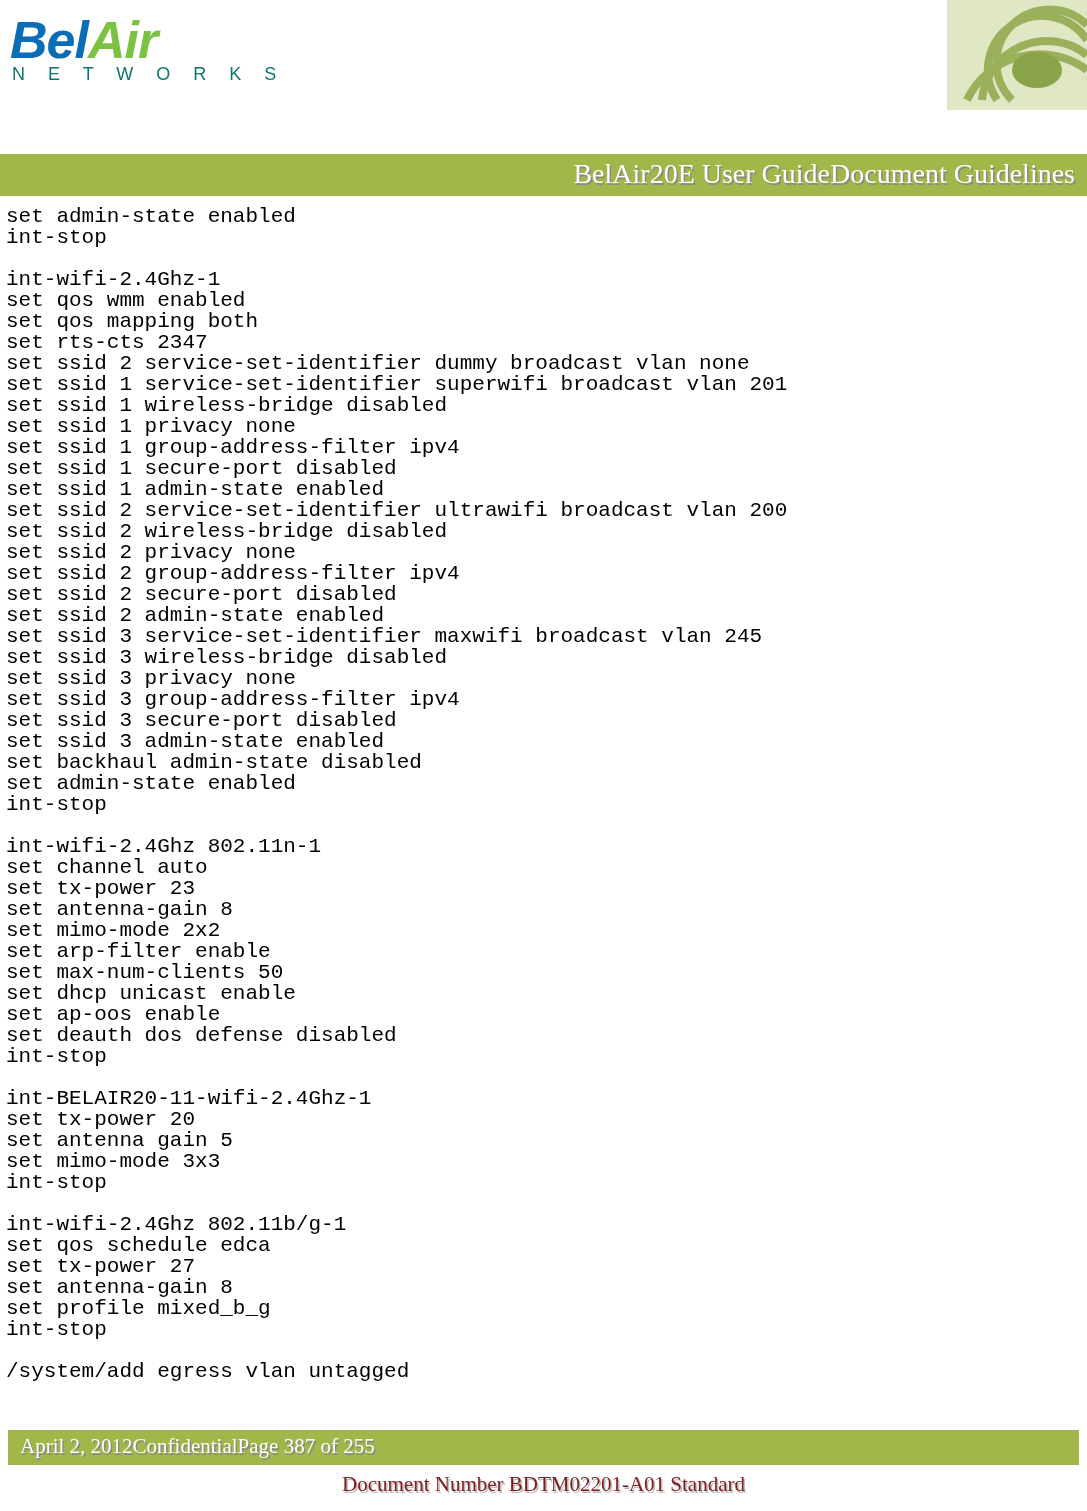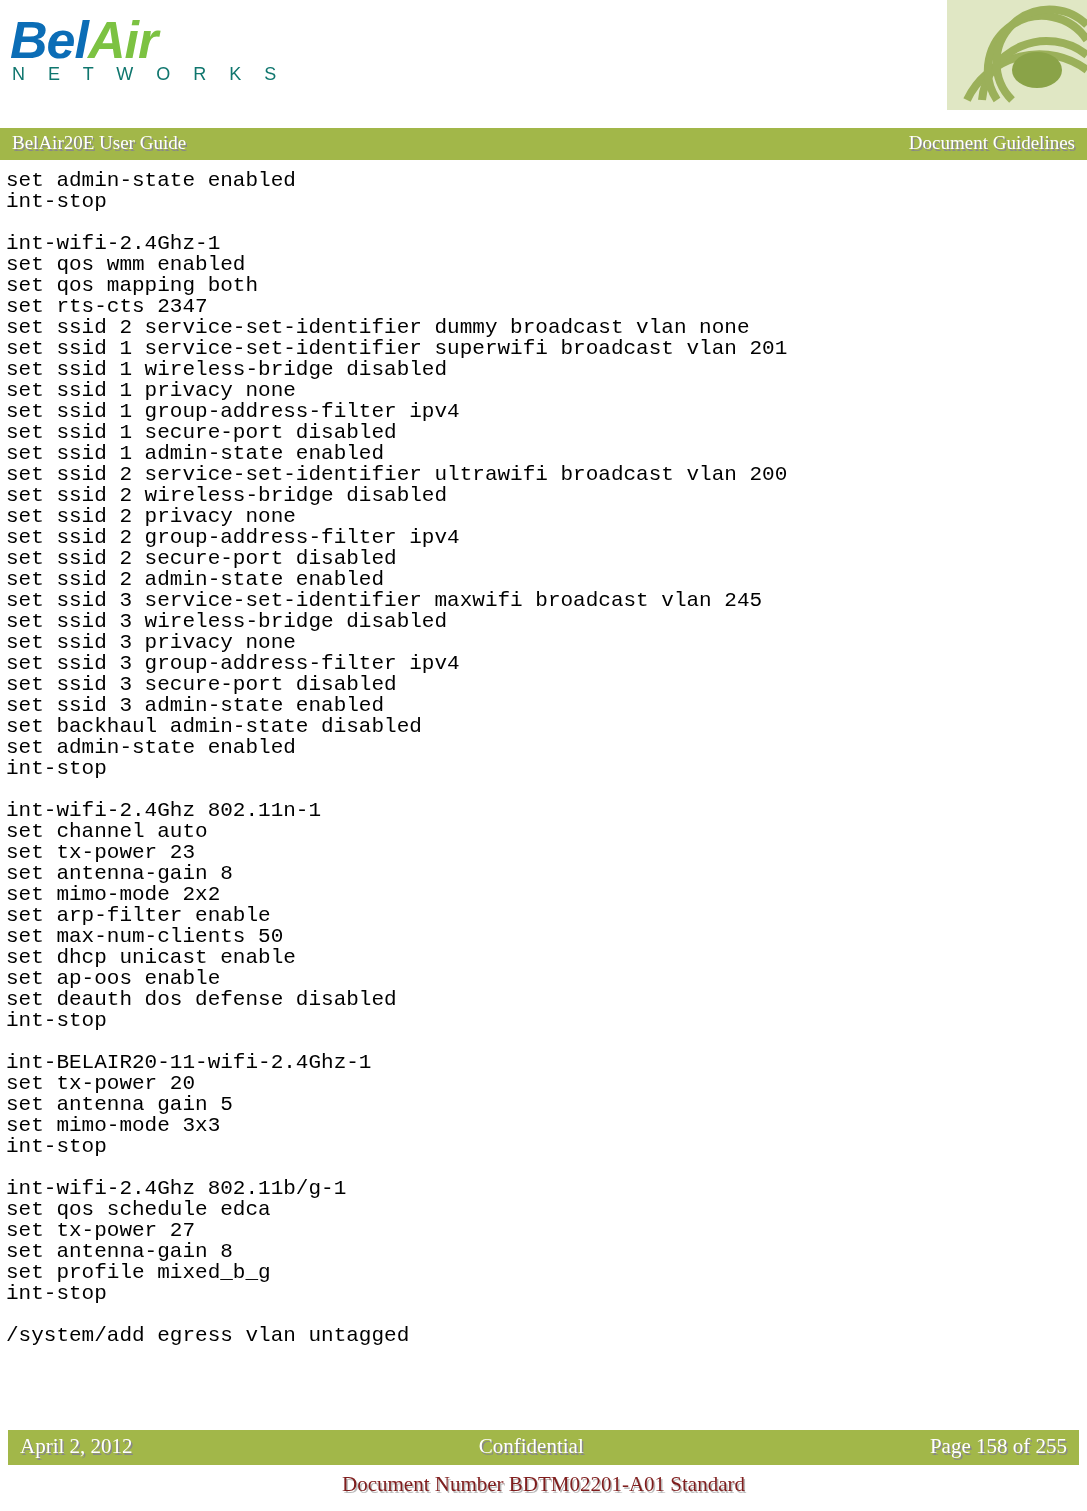--- a/index.html
+++ b/index.html
@@ -11,21 +11,21 @@
     width: 1087px;
     height: 1511px;
     position: relative;
     background: #ffffff;
     font-family: "Segoe UI", Arial, sans-serif;
     color: #000;
     overflow: hidden;
   }
   .header {
     position: relative;
-    height: 128px;
+    height: 154px;
   }
   .logo {
     position: absolute;
     left: 10px;
     top: 10px;
   }
   .logo .belair-text {
     font-family: Arial, sans-serif;
     font-size: 52px;
     font-weight: bold;
@@ -46,45 +46,45 @@
     position: absolute;
     right: 0;
     top: 0;
     width: 140px;
     height: 110px;
   }
   .title-bar {
     background: #a2b749;
     color: #ffffff;
     font-family: Georgia, "Times New Roman", serif;
-    font-size: 19px;
+    font-size: 28px;
     padding: 4px 12px 6px 12px;
     display: flex;
-    justify-content: space-between;
+    justify-content: flex-end;
     text-shadow: 1.5px 1.5px 0 #888;
   }
   .content-code {
     font-family: "Courier New", Courier, monospace;
     font-size: 21px;
     line-height: 1.0;
     white-space: pre;
     padding: 10px 13px 0 6px;
   }
   .footer-bar {
     position: absolute;
     left: 8px;
     right: 8px;
     bottom: 46px;
     background: #a2b749;
     color: #ffffff;
     font-family: Georgia, "Times New Roman", serif;
     font-size: 21px;
     padding: 4px 12px 6px 12px;
     display: flex;
-    justify-content: space-between;
+    justify-content: flex-start;
     text-shadow: 1.5px 1.5px 0 #888;
   }
   .footer-docnum {
     position: absolute;
     left: 0;
     right: 0;
     bottom: 14px;
     text-align: center;
     font-family: Georgia, "Times New Roman", serif;
     font-size: 21px;
@@ -176,18 +176,18 @@
 set tx-power 27
 set antenna-gain 8
 set profile mixed_b_g
 int-stop
 
 /system/add egress vlan untagged</div>
 
   <div class="footer-bar">
     <span>April 2, 2012</span>
     <span>Confidential</span>
-    <span>Page 158 of 255</span>
+    <span>Page 387 of 255</span>
   </div>
 
   <div class="footer-docnum">Document Number BDTM02201-A01 Standard</div>
 
 </div>
 
 </body></html>

